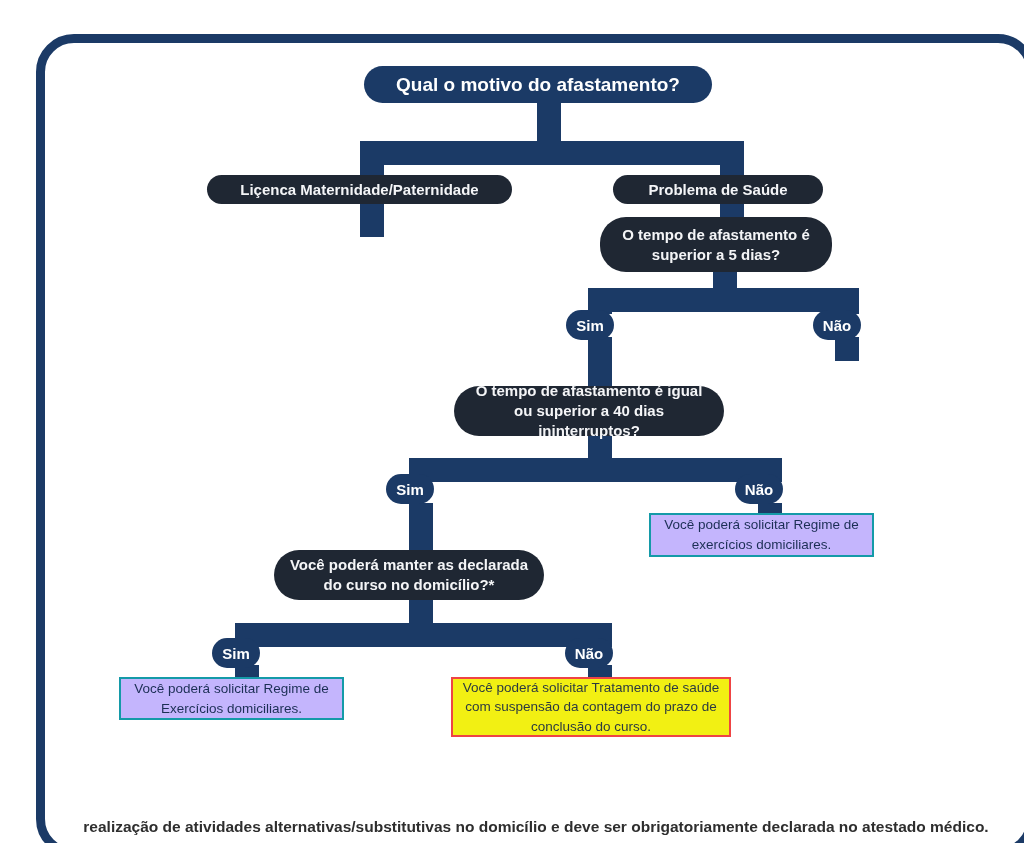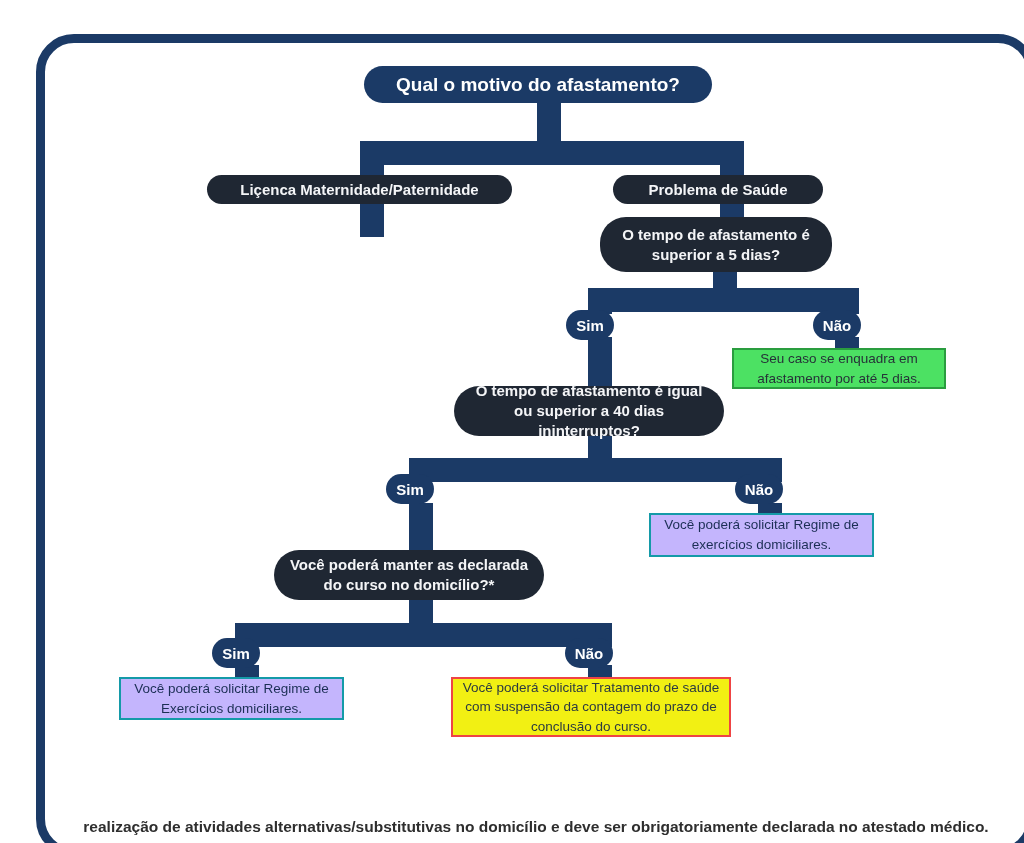--- a/index.html
+++ b/index.html
@@ -56,21 +56,20 @@
 
   <div class="node pill-dark" style="left:183px; top:151px; width:305px; height:29px;">Liçenca Maternidade/Paternidade</div>
 
 
   <div class="node box-dark" style="left:576px; top:193px; width:232px; height:55px;">O tempo de afastamento é superior a 5 dias?</div>
 
   <div class="node pill-yesno" style="left:542px; top:286px; width:48px; height:30px;">Sim</div>
 
   <div class="node pill-yesno" style="left:789px; top:286px; width:48px; height:30px;">Não</div>
 
-  <div class="node box-result box-green" style="left:708px; top:324px; width:214px; height:41px;">Seu caso se enquadra em afastamento por até 5 dias.</div>
 
   <div class="node box-dark" style="left:430px; top:362px; width:270px; height:50px;">O tempo de afastamento é igual ou superior a 40 dias ininterruptos?</div>
 
   <div class="node pill-yesno" style="left:362px; top:450px; width:48px; height:30px;">Sim</div>
 
   <div class="node pill-yesno" style="left:711px; top:450px; width:48px; height:30px;">Não</div>
 
   <div class="node box-result box-cyan" style="left:625px; top:489px; width:225px; height:44px;">Você poderá solicitar Regime de exercícios domiciliares.</div>
 
   <div class="node box-dark" style="left:250px; top:526px; width:270px; height:50px;">Você poderá manter as declarada do curso no domicílio?*</div>

